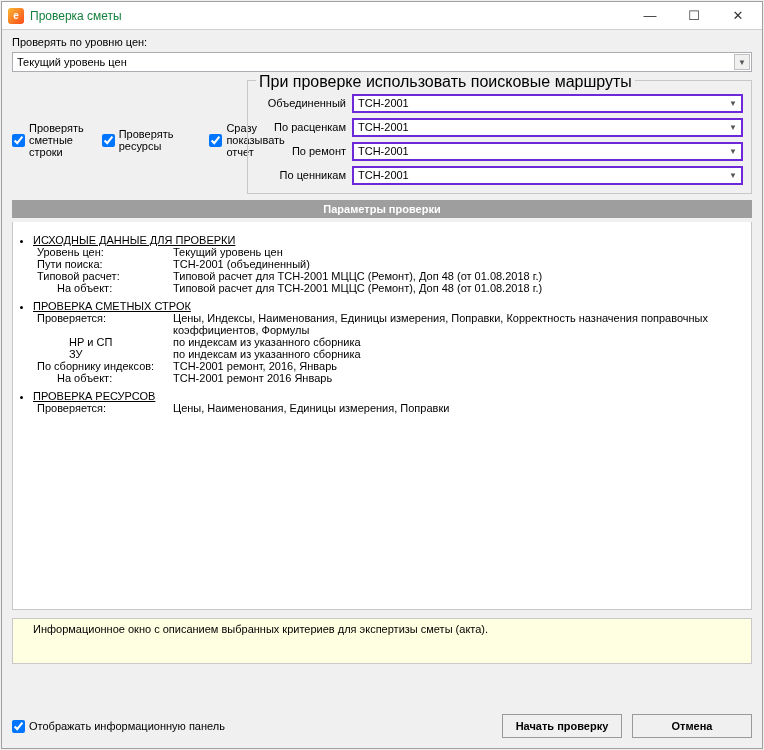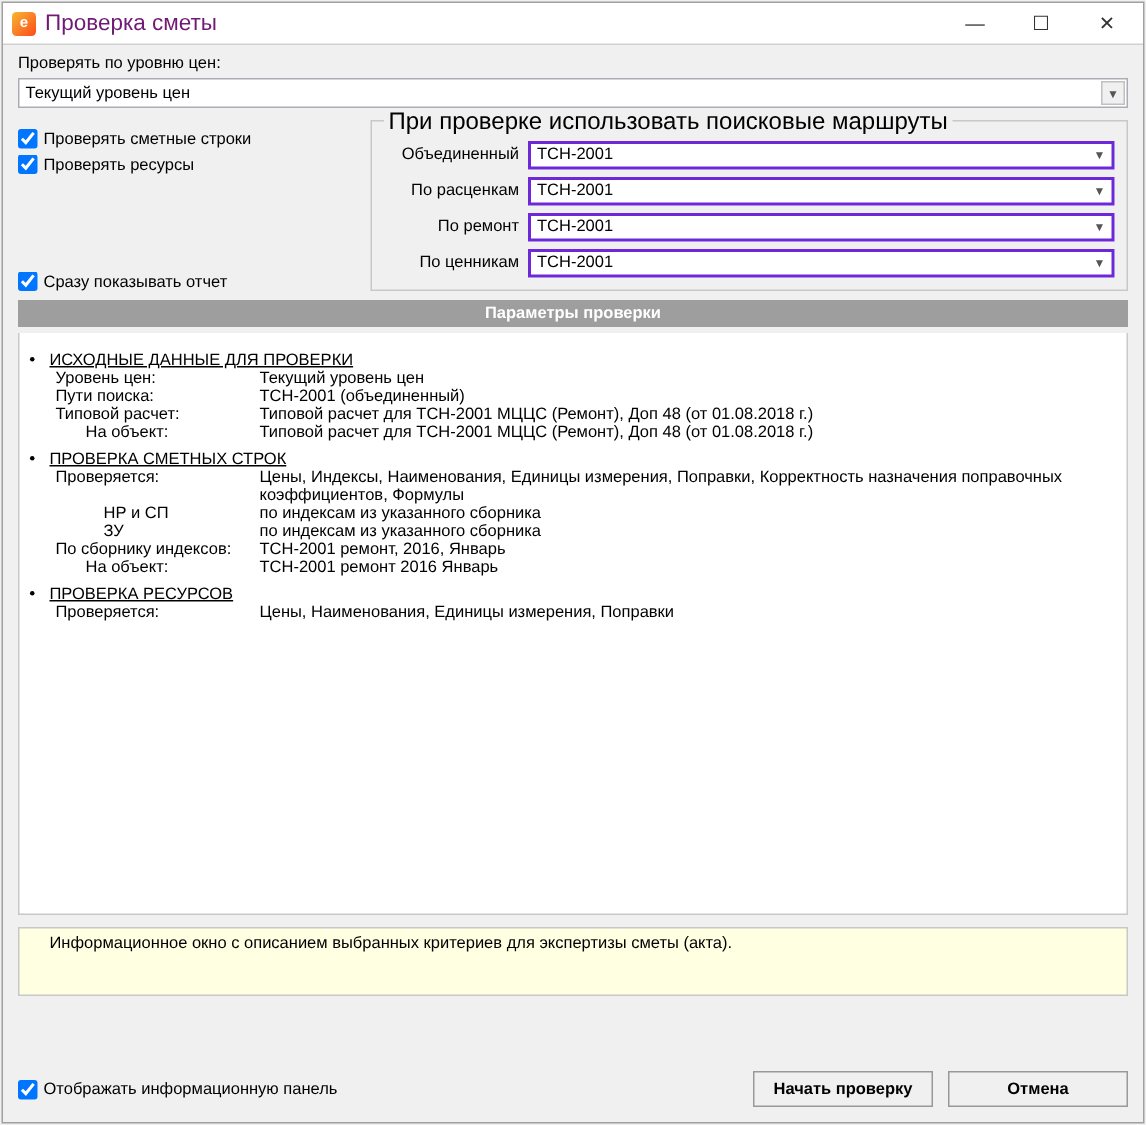--- a/index.html
+++ b/index.html
@@ -32,21 +32,21 @@
     padding: 0 2px 0 6px;
   }
   .title-icon {
     width: 16px; height: 16px;
     margin-right: 6px;
     border-radius: 3px;
     background: linear-gradient(135deg,#f7b733,#fc4a1a);
     display: flex; align-items:center; justify-content:center;
     font-size:10px; color:#fff; font-weight:bold;
   }
-  .title-text { flex:1; font-size:15px; color:#701a75; }
+  .title-text { flex:1; font-size:12px; color:#15803d; }
   .winbtn {
     width: 44px; height: 26px;
     display:flex; align-items:center; justify-content:center;
     font-size:13px; color:#333;
   }
   .content {
     flex:1;
     padding: 6px 10px 8px 10px;
     display:flex; flex-direction:column;
     gap:4px;
@@ -67,21 +67,21 @@
     border:1px solid #c0c0c0;
     display:flex; align-items:center; justify-content:center;
     font-size:8px; color:#555;
   }
   .row-top {
     display:flex; gap:10px;
     margin-top:4px;
   }
   .col-left {
     width: 225px;
-    display:flex; flex-direction:column; gap:4px; padding-top:6px;
+    display:flex; flex-direction:row; gap:18px; padding-top:6px;
   }
   .chk { display:flex; align-items:center; gap:4px; }
   .chk input { margin:0; width:13px; height:13px; }
   .groupbox {
     flex:1;
     border: 1px solid #c8c8c8;
     position:relative;
     padding: 10px 8px 6px 8px;
   }
   .group-label {

